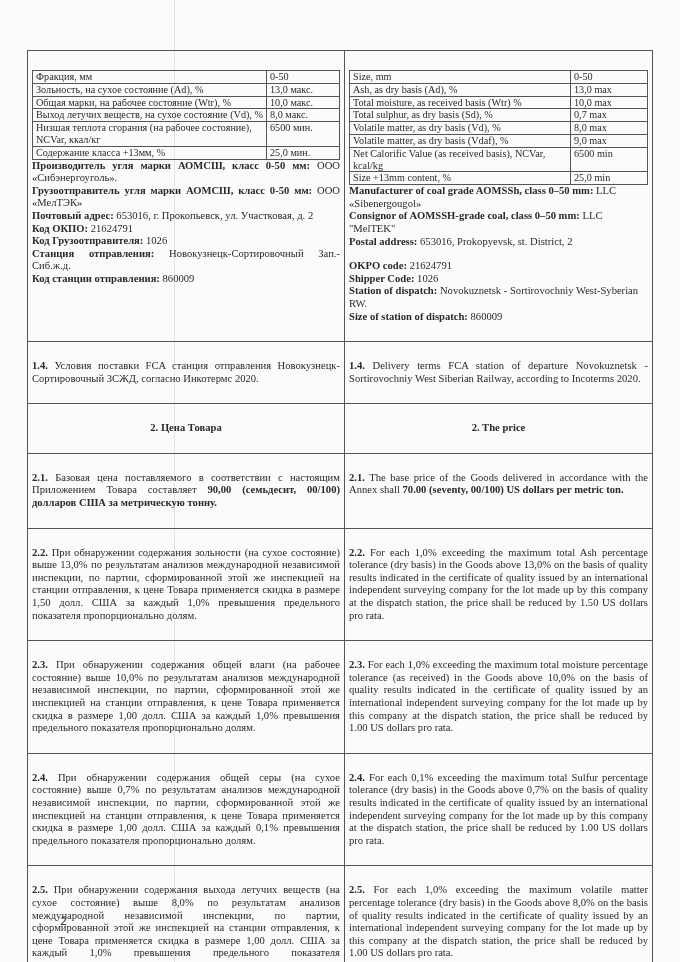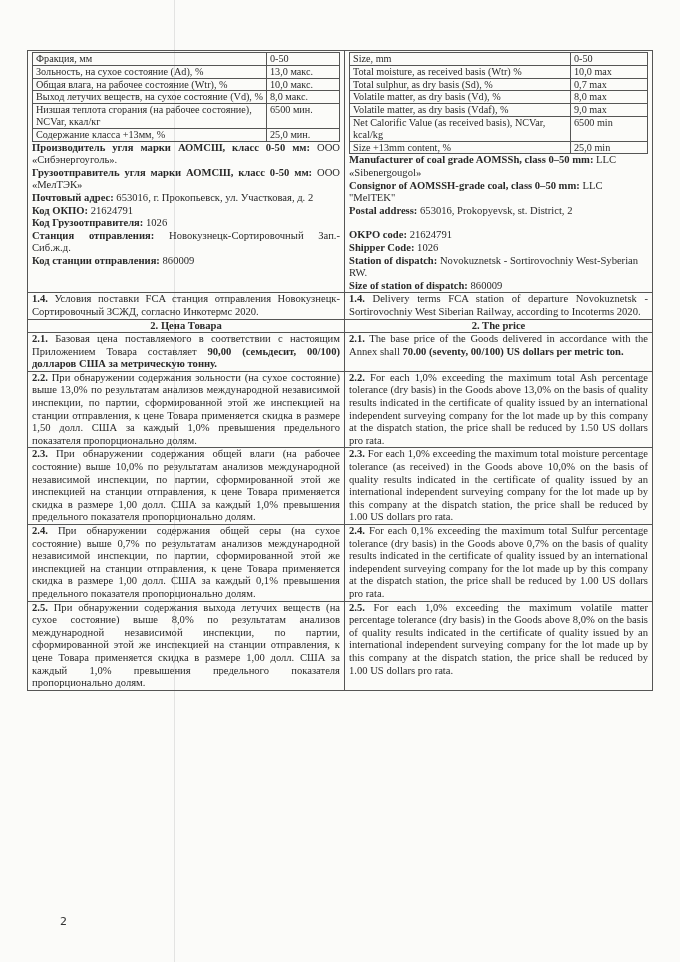--- a/index.html
+++ b/index.html
@@ -3,21 +3,21 @@
 <meta charset="utf-8">
 <style>
   html, body { margin: 0; padding: 0; }
   body {
     width: 680px; height: 962px; background: #fbfbf9; position: relative; overflow: hidden;
     font-family: "Liberation Serif", serif; color: #2a2a2a;
   }
   .page { position: absolute; left: 27px; top: 50px; width: 625px; }
   table.outer { border-collapse: collapse; width: 625px; table-layout: fixed; }
   table.outer > tbody > tr > td {
-    border: 1px solid #555; vertical-align: top; padding: 0 4px; font-size: 10.6px; line-height: 12.6px;
+    border: 1px solid #555; vertical-align: top; padding: 18px 4px; font-size: 10.6px; line-height: 12.6px;
   }
   td.col-ru { width: 308px; }
   td.col-en { width: 299px; }
   table.spec { border-collapse: collapse; width: 100%; table-layout: fixed; margin: 1px 0 0 0; }
   table.spec td { border: 1px solid #555; padding: 0 3px; font-size: 10.2px; line-height: 11.8px; vertical-align: top; }
   table.spec td.val { width: 66px; }
   table.spec.en td.val { width: 70px; }
   .b { font-weight: bold; }
   .just { text-align: justify; }
   .head { text-align: center; font-weight: bold; }
@@ -41,21 +41,21 @@
             <tbody id="spec-ru-body">
                 <tr>
                   <td>Фракция, мм</td>
                   <td class="val">0-50</td>
                 </tr>
                 <tr>
                   <td>Зольность, на сухое состояние (Ad), %</td>
                   <td class="val">13,0 макс.</td>
                 </tr>
                 <tr>
-                  <td>Общая влага, на рабочее состояние (Wtr), %</td>
+                  <td>Общая марки, на рабочее состояние (Wtr), %</td>
                   <td class="val">10,0 макс.</td>
                 </tr>
                 <tr>
                   <td>Выход летучих веществ, на сухое состояние (Vd), %</td>
                   <td class="val">8,0 макс.</td>
                 </tr>
                 <tr>
                   <td>Низшая теплота сгорания (на рабочее состояние), NCVar, ккал/кг</td>
                   <td class="val">6500 мин.</td>
                 </tr>
@@ -74,20 +74,24 @@
             <p class="ru-line"><span class="b">Станция отправления:</span> <span>Новокузнецк-Сортировочный Зап.-Сиб.ж.д.</span></p>
             <p><span class="b">Код станции отправления:</span> <span>860009</span></p>
           </div>
         </td>
         <td class="col-en">
           <table class="spec en">
             <tbody id="spec-en-body">
                 <tr>
                   <td>Size, mm</td>
                   <td class="val">0-50</td>
+                </tr>
+                <tr>
+                  <td>Ash, as dry basis (Ad), %</td>
+                  <td class="val">13,0 max</td>
                 </tr>
                 <tr>
                   <td>Total moisture, as received basis (Wtr) %</td>
                   <td class="val">10,0 max</td>
                 </tr>
                 <tr>
                   <td>Total sulphur, as dry basis (Sd), %</td>
                   <td class="val">0,7 max</td>
                 </tr>
                 <tr>

